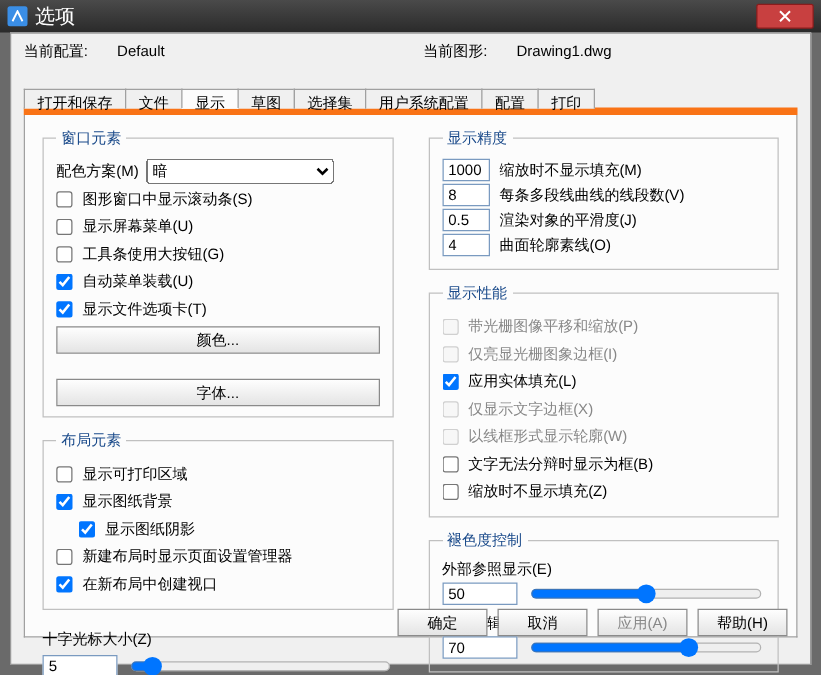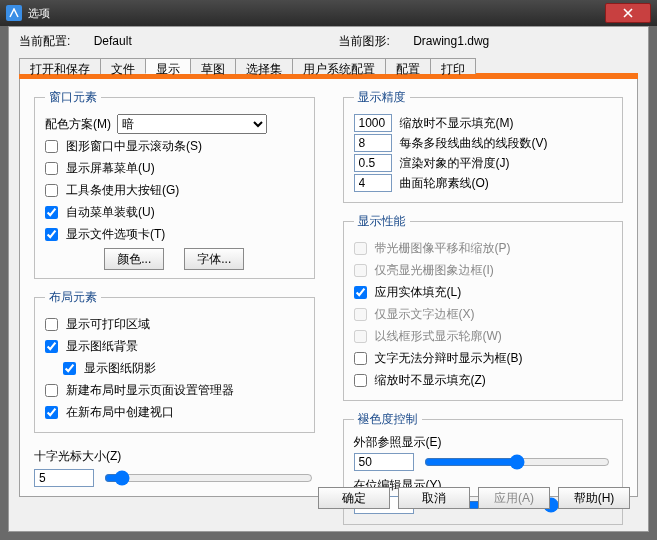--- a/index.html
+++ b/index.html
@@ -1,43 +1,43 @@
 <!DOCTYPE html>
 <html><head>
 <meta charset="utf-8">
 <style>
   * { box-sizing: border-box; font-family: "Microsoft YaHei", Tahoma, sans-serif; font-size: 12px; }
   body { margin: 0; background: #6a6a6a; width: 657px; height: 540px; position: relative; }
   .titlebar { background: linear-gradient(#4a4a4a,#2a2a2a); height: 26px; display: flex; align-items: center; color: #fff; padding: 0 6px; }
   .titlebar .icon { width: 16px; height: 16px; background: #3a8ee6; border-radius: 2px; margin-right: 6px; display: flex; align-items: center; justify-content: center; }
   .titlebar .icon svg { display:block; }
-  .titlebar .title { flex: 1; font-size: 11px; }
+  .titlebar .title { flex: 1; font-size: 16px; }
   .closebtn { width: 46px; height: 20px; background: #c84040; border: 1px solid #8a1c1c; display: flex; align-items: center; justify-content: center; color: #fff; font-weight: bold; border-radius: 2px; }
   .win { position: absolute; top: 26px; left: 8px; right: 8px; bottom: 8px; background: #f0f0f0; border: 1px solid #9a9a9a; padding: 6px 10px 10px 10px; }
-  .toprow { display: flex; gap: 20px; margin-bottom: 7px; }
+  .toprow { display: flex; gap: 20px; margin-bottom: 20px; }
   .toprow div span.lbl { margin-right: 20px; }
   .tabs { border-bottom: 6px solid #f97316; display: flex; height: 22px; }
   .tab { padding: 2px 10px 0 10px; border: 1px solid #a0a0a0; border-bottom: none; background: #f0f0f0; position: relative; top: 1px; margin-right: -1px; }
   .tab.active { background: #fcfcfc; border-bottom: 1px solid #fcfcfc; z-index: 2; }
   .tabbody { background: #fcfcfc; border: 1px solid #a0a0a0; border-top: none; padding: 10px 14px; height: 418px; display: flex; gap: 28px; }
   .col { flex: 1; display: flex; flex-direction: column; }
   fieldset { border: 1px solid #c0c0c0; margin: 0 0 10px 0; padding: 6px 10px 8px 10px; }
   legend { padding: 0 4px; color: #1a4a8a; }
   .row { display: flex; align-items: center; margin: 2px 0; min-height: 20px; }
   .row.indent { padding-left: 18px; }
   .row label { display: flex; align-items: center; gap: 4px; }
   input[type=checkbox] { margin: 0 4px 0 0; width: 13px; height: 13px; }
   input[type=checkbox]:disabled + span { color: #888; }
   select { height: 20px; width: 150px; }
   input[type=text] { height: 18px; border: 1px solid #7a9ac0; padding: 0 4px; }
   .numrow { display: flex; align-items: center; gap: 8px; margin: 2px 0; }
   .numrow input { width: 38px; }
   .btn { height: 22px; padding: 0 12px; border: 1px solid #8a8a8a; background: linear-gradient(#fefefe,#e4e4e4); display: inline-flex; align-items: center; justify-content: center; }
   .btn:disabled, .btn.dis { color: #888; }
-  .btnrow { display: flex; gap: 20px; justify-content: center; margin-top: 4px; }
+  .btnrow { display: flex; gap: 20px; justify-content: center; margin-top: 4px; flex-direction: column; }
   .footer { position: absolute; right: 18px; bottom: 22px; display: flex; gap: 8px; }
   .footer .btn { width: 72px; justify-content: center; }
   .slider-row { display:flex;flex-direction:column;gap:2px;margin-top:5px; }
   .slider-wrap { display:flex; align-items:center; gap:8px; }
   .slider-wrap input[type=text]{ width:60px; }
   input[type=range]{ flex:1; height:18px; }
 </style>
 </head>
 <body>
 

